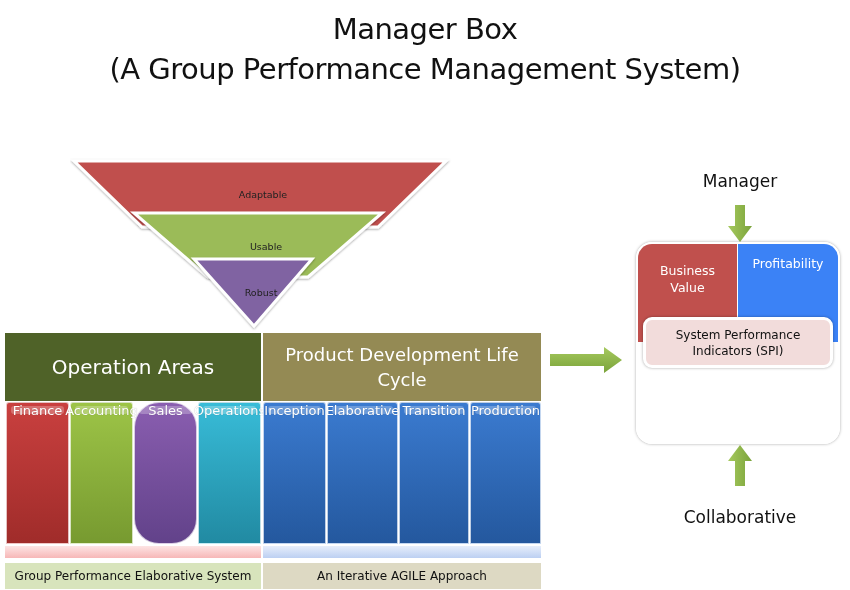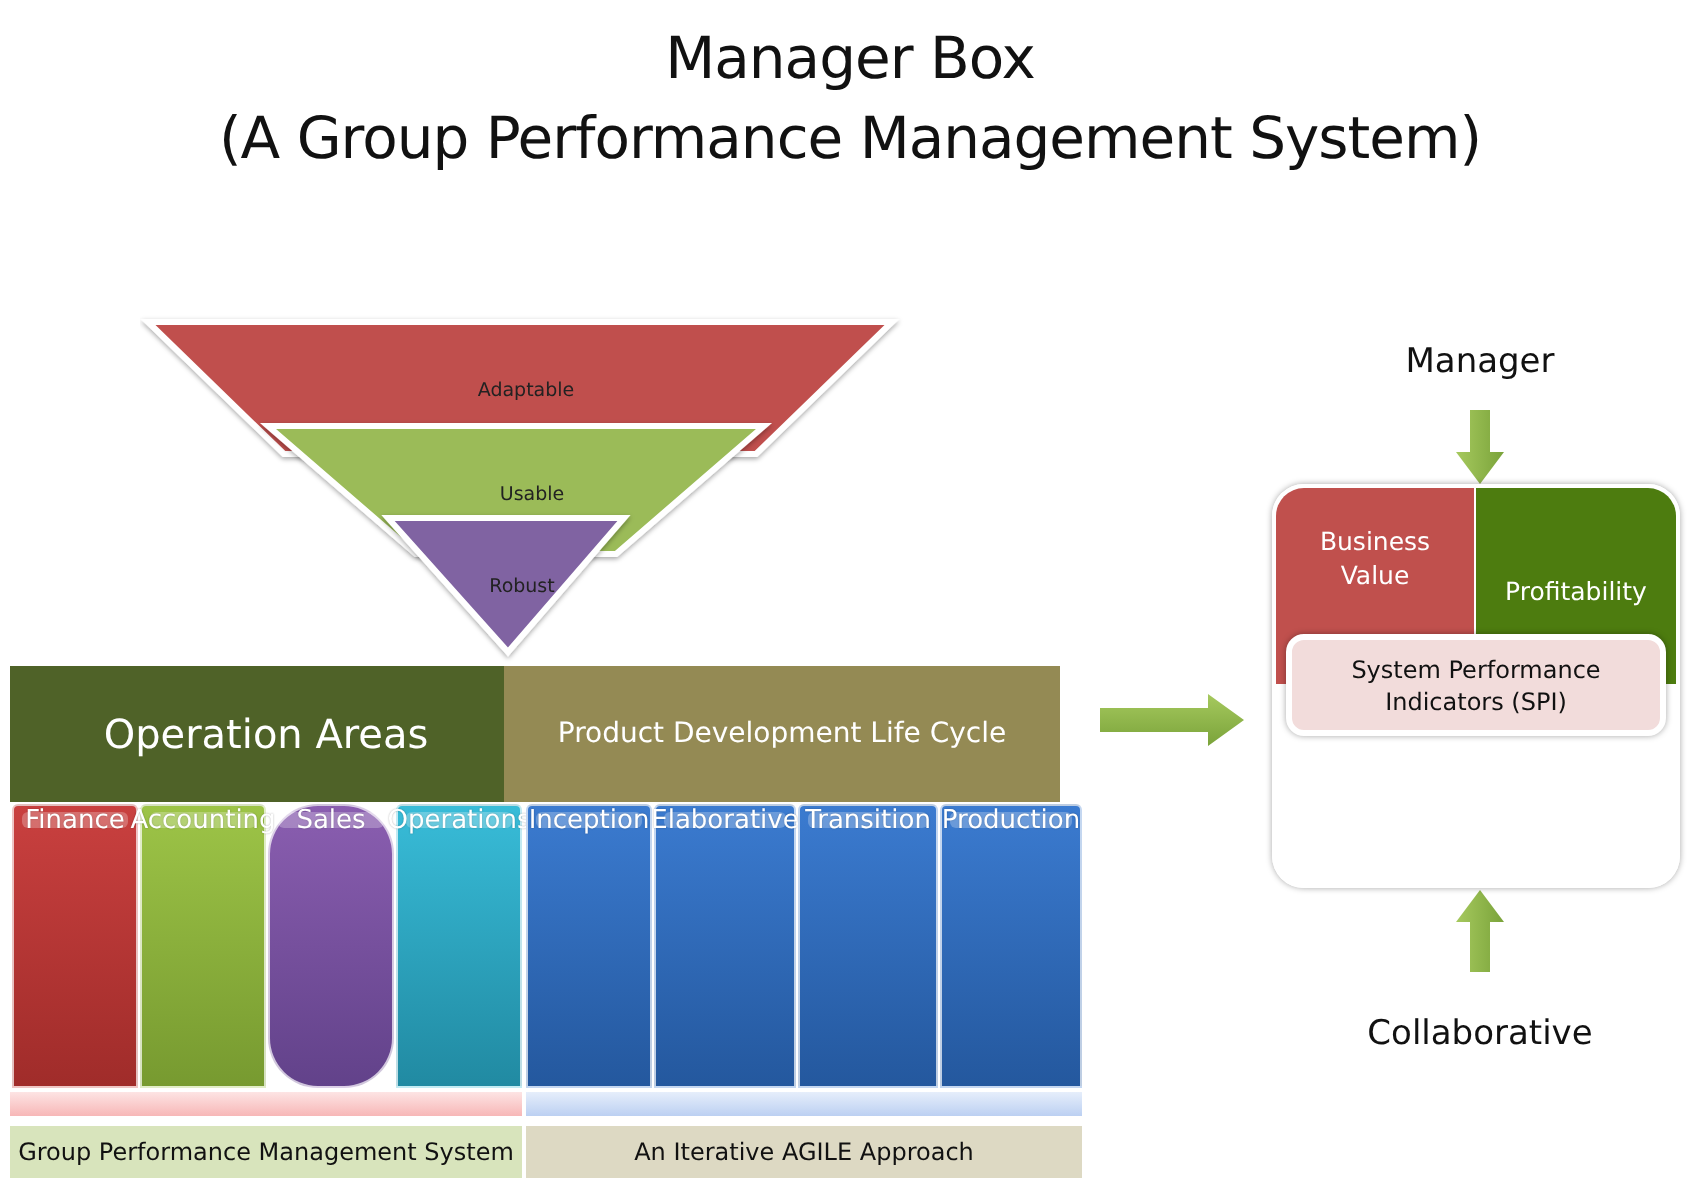--- a/index.html
+++ b/index.html
@@ -8,21 +8,21 @@
   .title { position:absolute; left:0; width:850px; text-align:center; color:#111;
            font-family:"DejaVu Sans", sans-serif; font-weight:normal; letter-spacing:-0.5px; }
   .t1 { top:12px; font-size:29px; }
   .t2 { top:52px; font-size:29px; }
 
   svg.funnel { position:absolute; left:70px; top:155px; }
   .flabel { font-family:"DejaVu Sans", sans-serif; font-size:9.5px; fill:#222; }
 
   .hdr { position:absolute; color:#fff; text-align:center; display:flex; align-items:center; justify-content:center; }
   .hdr-ops { left:5px; top:333px; width:256px; height:68px; background:#4f6228; font-size:20px; }
-  .hdr-pdlc { left:252px; top:333px; width:278px; height:68px; background:#948a54; font-size:14px; line-height:25px; padding:0 10px; box-sizing:border-box; }
+  .hdr-pdlc { left:263px; top:333px; width:278px; height:68px; background:#948a54; font-size:18px; line-height:25px; padding:0 10px; box-sizing:border-box; }
 
   .col { position:absolute; top:402px; height:142px; color:#fff; font-size:13px; display:flex;
          align-items:flex-start; justify-content:center; border:1px solid rgba(255,255,255,0.7);
          box-sizing:border-box; border-radius:3px 3px 0 0; text-shadow:0 0 1px rgba(0,0,0,0.3); }
   .col::before { content:""; position:absolute; left:4px; right:4px; top:3px; height:8px;
                  border-radius:3px; background:rgba(255,255,255,0.25); }
 
   .band-pink { position:absolute; left:5px; top:546px; width:256px; height:12px;
                background:linear-gradient(#fde4e4,#f7b7b7); }
   .band-blue { position:absolute; left:263px; top:546px; width:278px; height:12px;
@@ -33,21 +33,21 @@
   .foot-r { left:263px; width:278px; background:#ddd9c3; }
 
   svg.arrows { position:absolute; left:0; top:0; }
 
   .side-label { position:absolute; font-size:17px; color:#111; text-align:center; }
   .spi-box { position:absolute; left:636px; top:242px; width:204px; height:202px; border-radius:16px;
              overflow:hidden; box-shadow:0 0 3px rgba(0,0,0,0.35); border:2px solid #fff; box-sizing:border-box; }
   .q { position:absolute; width:50%; height:50%; color:#fff; font-size:12.5px; text-align:center;
        display:flex; justify-content:center; box-sizing:border-box; }
   .q-tl { left:0; top:0; background:#c0504d; border-right:1px solid #fff; border-bottom:1px solid #fff; padding-top:18px; line-height:17px; }
-  .q-tr { right:0; top:0; background:#4d7c0f; border-bottom:1px solid #fff; align-items:flex-start; padding-top:44px; }
+  .q-tr { right:0; top:0; background:#3b82f6; border-bottom:1px solid #fff; align-items:flex-start; padding-top:12px; }
   .q-bl { left:0; bottom:0; background:#8064a2; border-right:1px solid #fff; padding-top:48px; }
   .q-br { right:0; bottom:0; background:#4bacc6; padding-top:56px; }
   .spi-center { position:absolute; left:643px; top:317px; width:190px; height:51px; background:#f2dcdb;
                 border:3px solid #fff; border-radius:9px; box-sizing:border-box; box-shadow:0 0 3px rgba(0,0,0,0.35);
                 display:flex; align-items:center; justify-content:center; text-align:center; font-size:12px;
                 line-height:16px; color:#111; }
 </style>
 </head>
 <body>
 
@@ -93,21 +93,21 @@
 <div class="col" style="left:399px;width:70px;background:linear-gradient(#3b7bd0,#24589e);">
     <span>Transition</span>
   </div>
 <div class="col" style="left:470px;width:71px;background:linear-gradient(#3b7bd0,#24589e);">
     <span>Production</span>
   </div>
 
 <div class="band-pink"></div>
 <div class="band-blue"></div>
 
-<div class="foot foot-l">Group Performance Management System</div>
+<div class="foot foot-l">Group Performance Elaborative System</div>
 <div class="foot foot-r">An Iterative AGILE Approach</div>
 
 <svg class="arrows" width="850" height="590" viewBox="0 0 850 590">
   <defs>
     <linearGradient id="ag" x1="0" y1="0" x2="0" y2="1">
       <stop offset="0" stop-color="#a6c95e"></stop>
       <stop offset="1" stop-color="#7aa33a"></stop>
     </linearGradient>
     <linearGradient id="agv" x1="0" y1="0" x2="1" y2="0">
       <stop offset="0" stop-color="#a6c95e"></stop>

